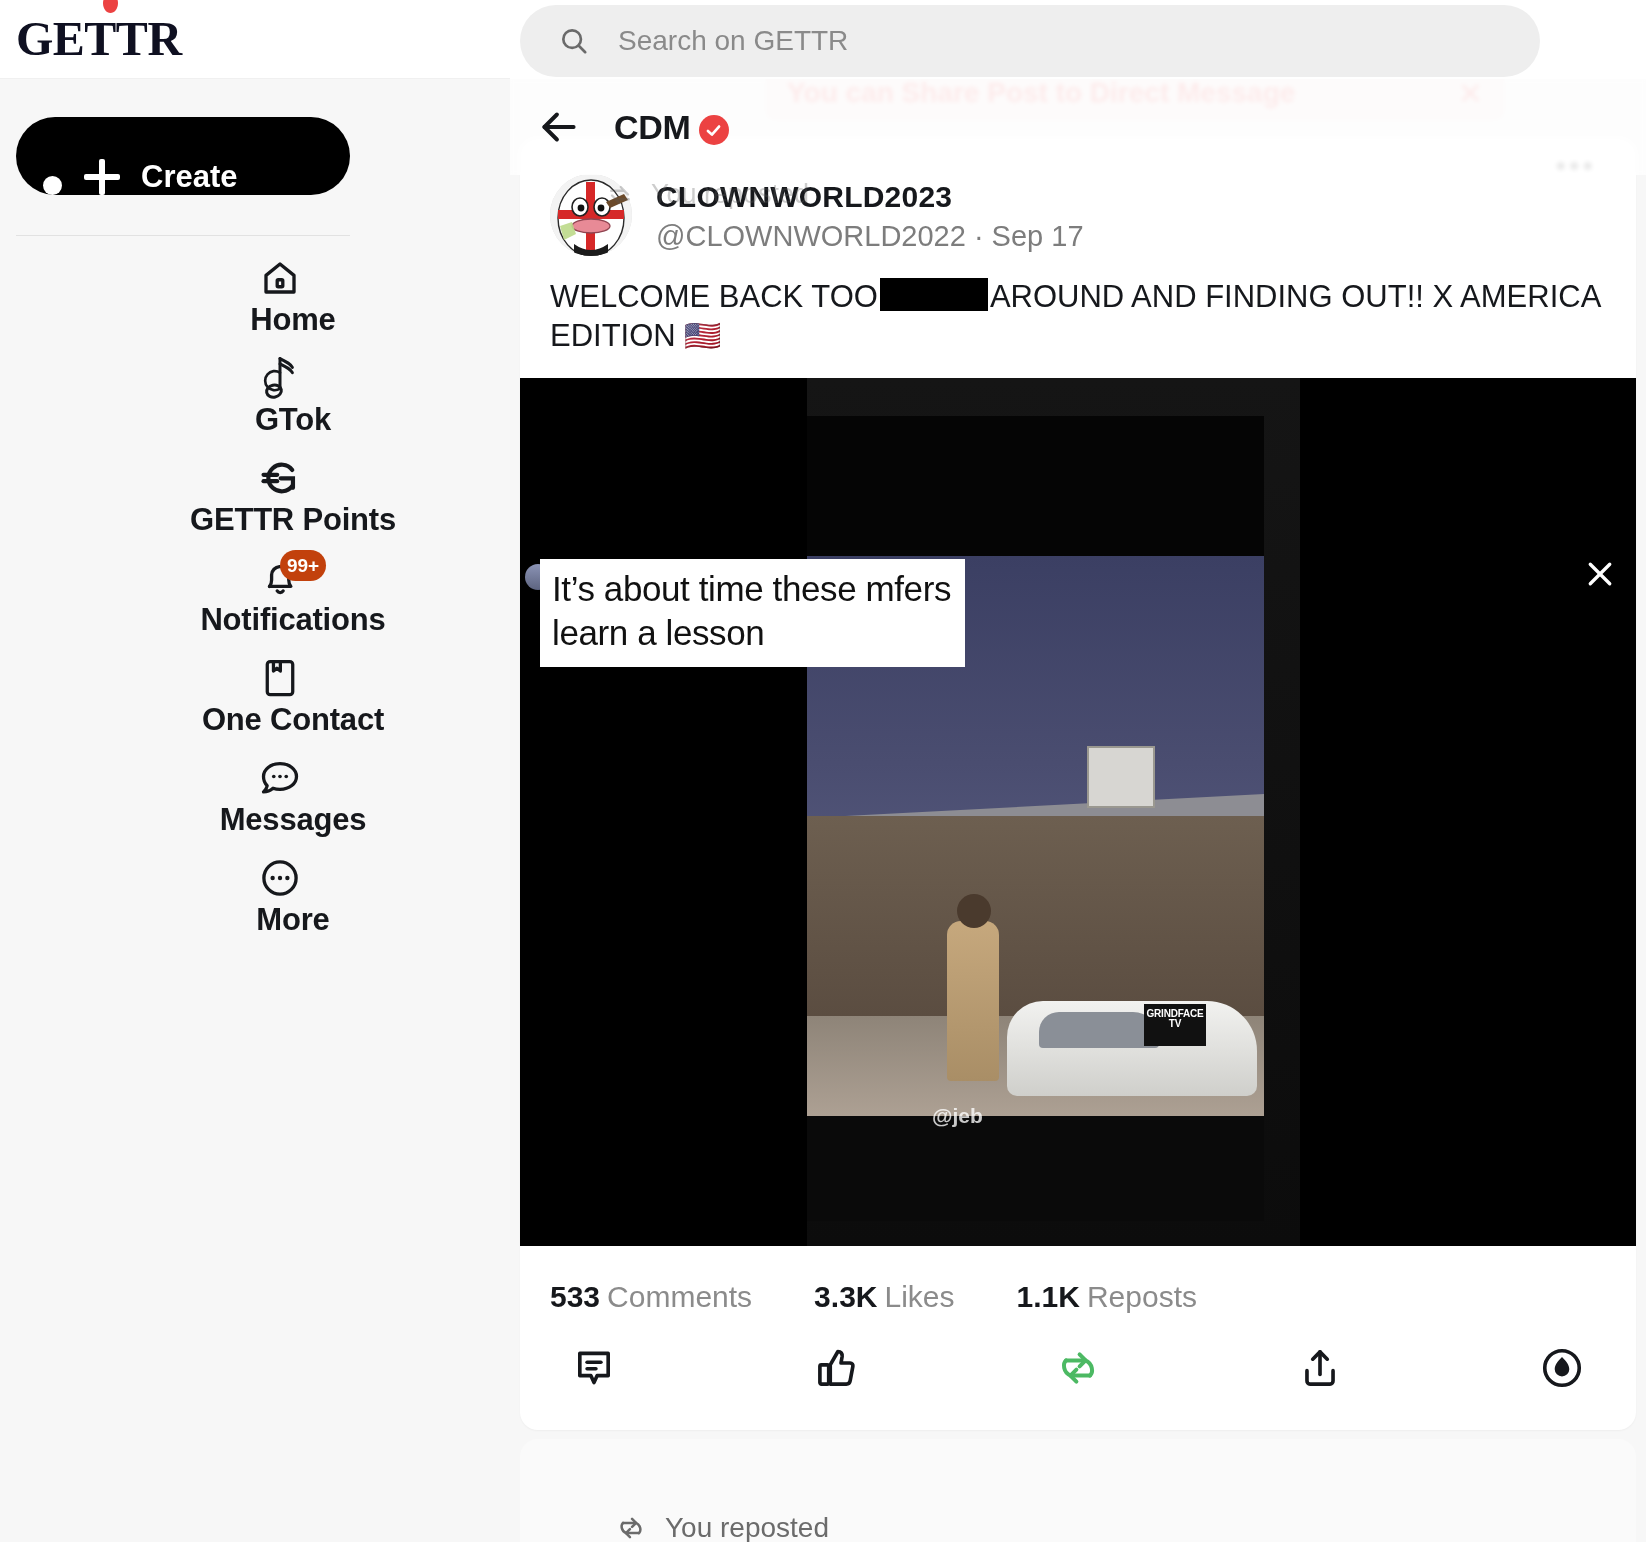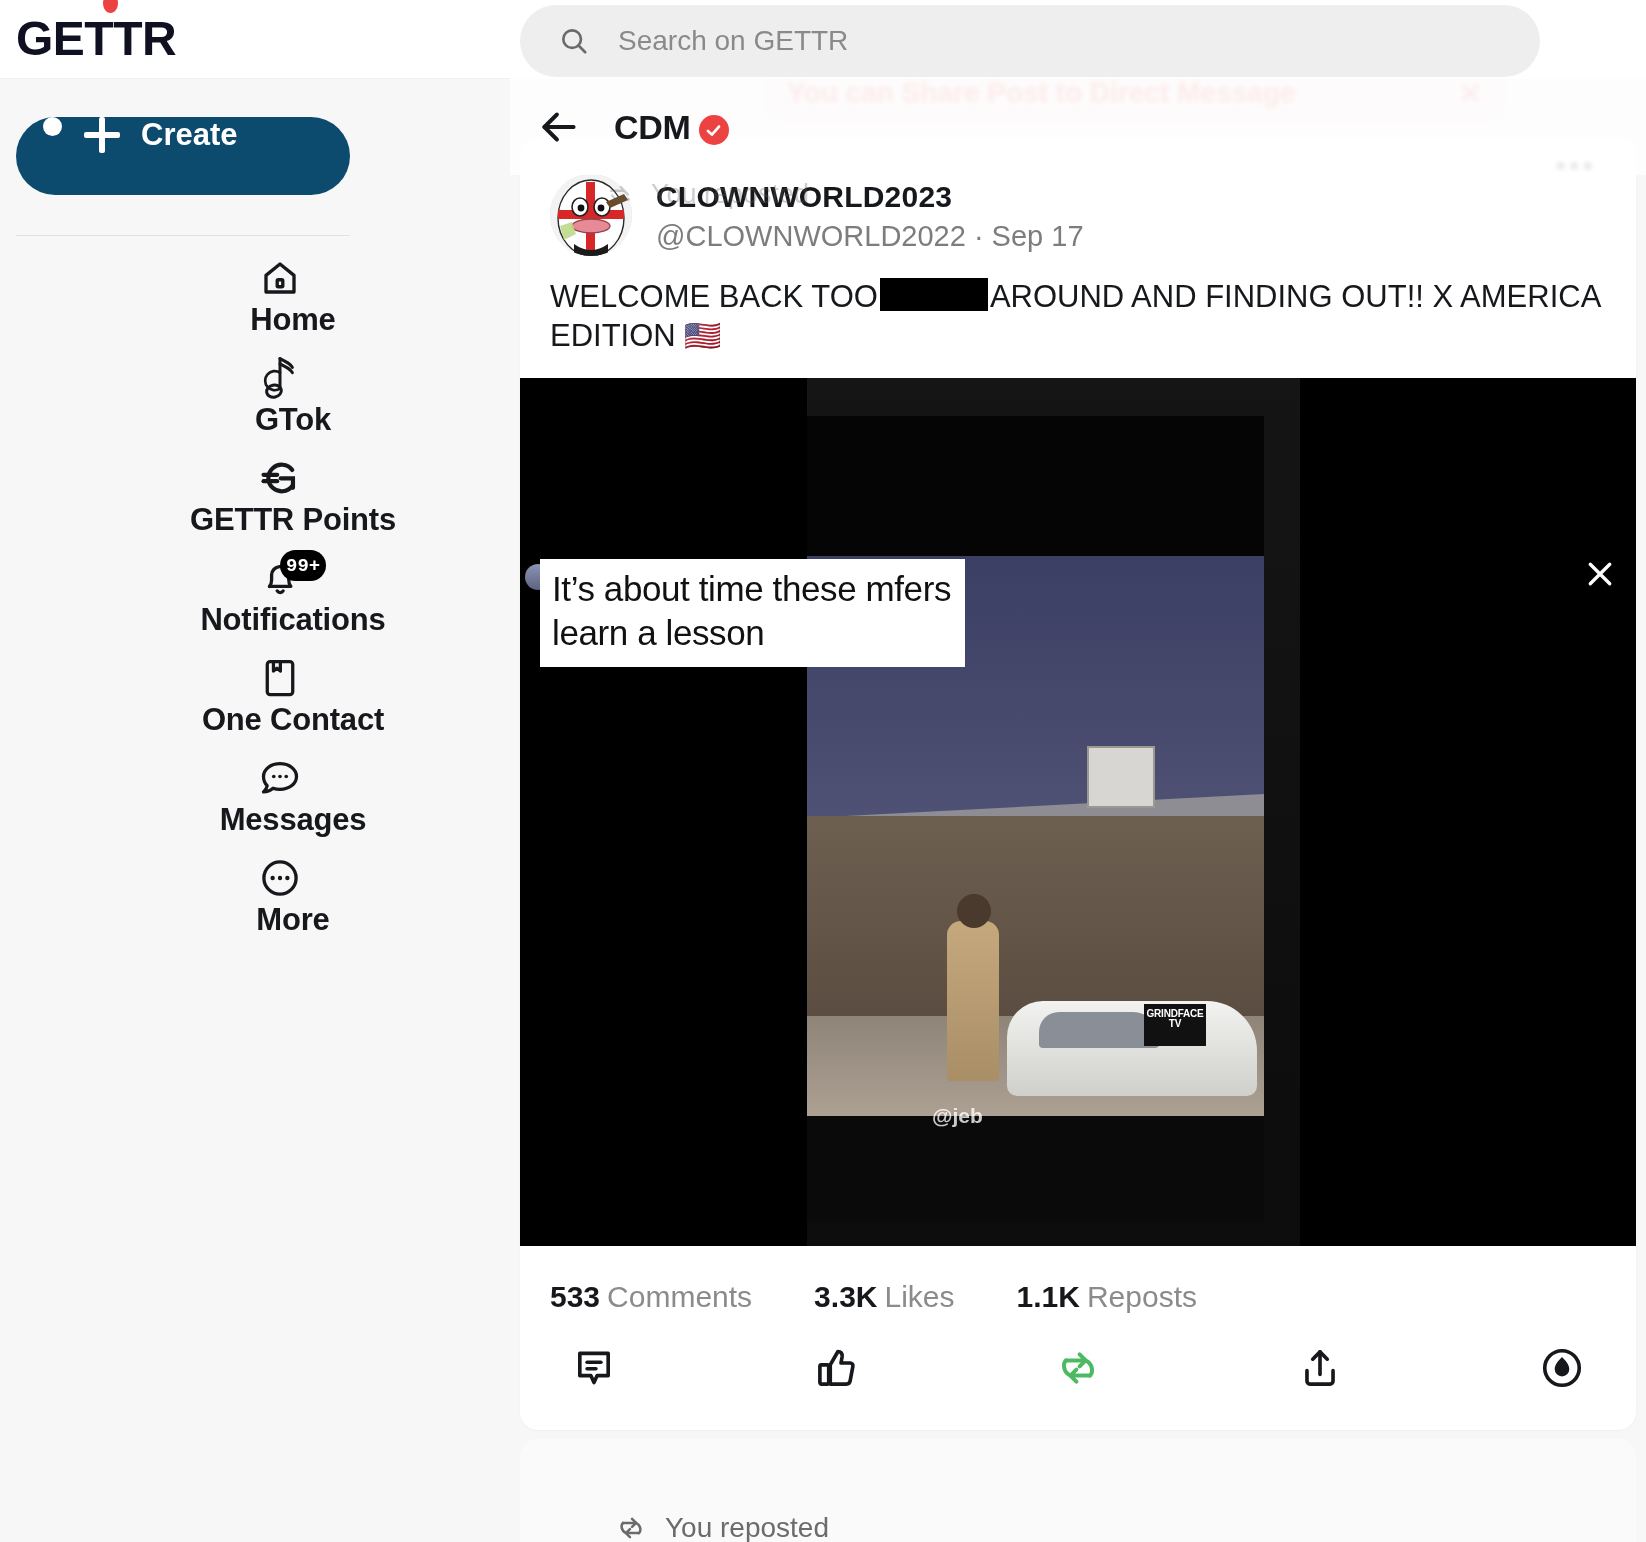--- a/index.html
+++ b/index.html
@@ -30,39 +30,39 @@
     padding-left: 16px;
     border-bottom: 1px solid #f0f0f0;
   }
   .logo-wrap { position: relative; display: inline-block; }
   .logo-text {
     font-size: 48px;
     font-weight: 800;
     letter-spacing: -0.5px;
     color: #0f1021;
     line-height: 1;
-    font-family: Liberation Sans, sans-serif;
+    font-family: Liberation Serif, serif;
   }
   .flame {
     position: absolute;
     top: -27px;
     left: 86px;
     width: 17px;
     height: 26px;
   }
 
   .create-btn {
     margin: 38px 0 0 16px;
     width: 334px;
     height: 78px;
     border-radius: 39px;
-    background: #0c4a6e;
+    background: #000000;
     border: none;
     display: flex;
-    align-items: flex-start;
+    align-items: flex-end;
     cursor: pointer;
     padding-left: 27px;
   }
   .create-dot {
     width: 19px; height: 19px; border-radius: 50%;
     background: #ffffff; flex: 0 0 19px;
   }
   .create-plus {
     margin-left: 22px;
     width: 36px; height: 36px;
@@ -111,28 +111,27 @@
     color: #16181c;
     letter-spacing: -0.2px;
   }
   .badge {
     position: absolute;
     top: -4px;
     left: 24px;
     min-width: 46px;
     height: 31px;
     border-radius: 16px;
-    background: #000000;
+    background: #c2410c;
     color: #fff;
     font-size: 19px;
     font-weight: 600;
     display: flex; align-items: center; justify-content: center;
     padding: 0 6px;
     z-index: 3;
-    font-family: Liberation Mono, monospace;
   }
 
   
   .main {
     position: relative;
     width: 1136px;
     height: 1542px;
     background: #a21caf;
     flex: 0 0 1136px;
   }

